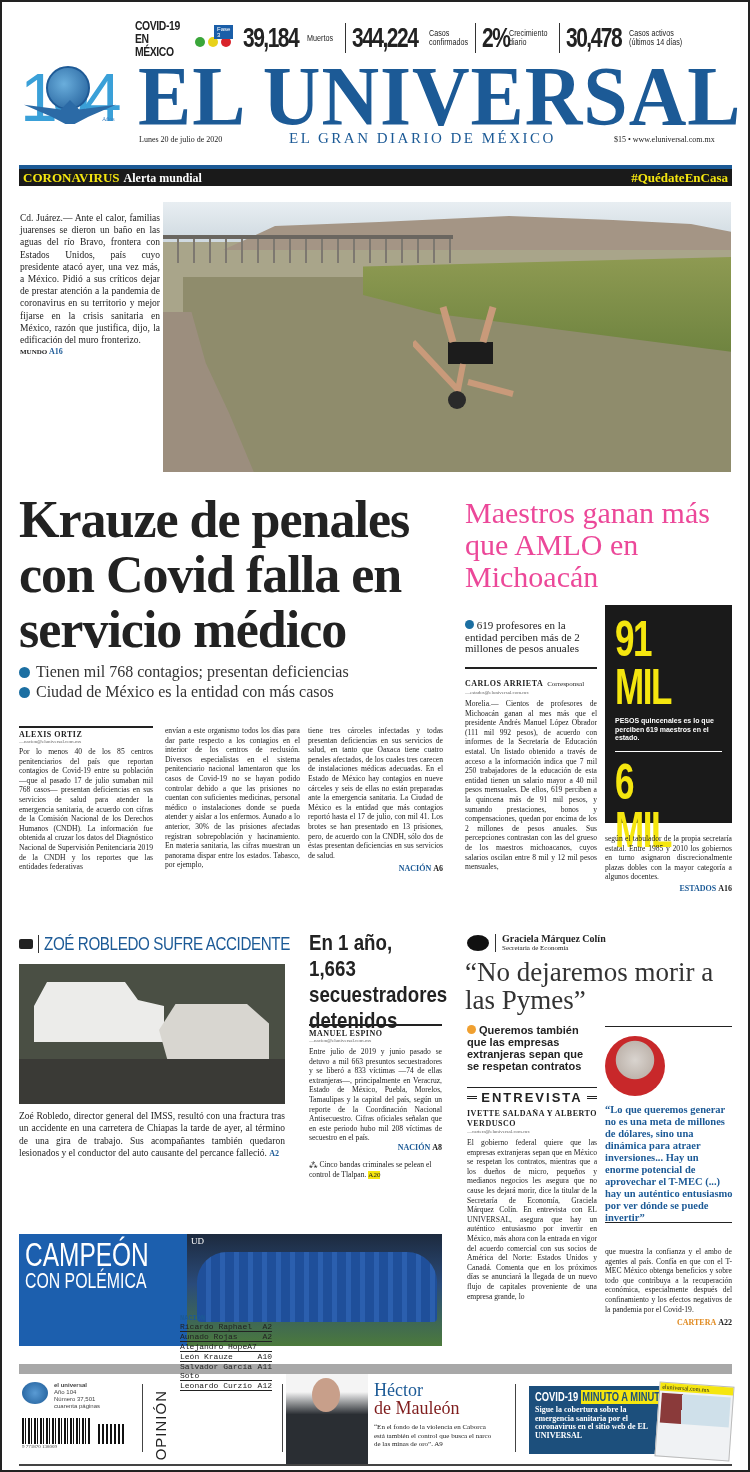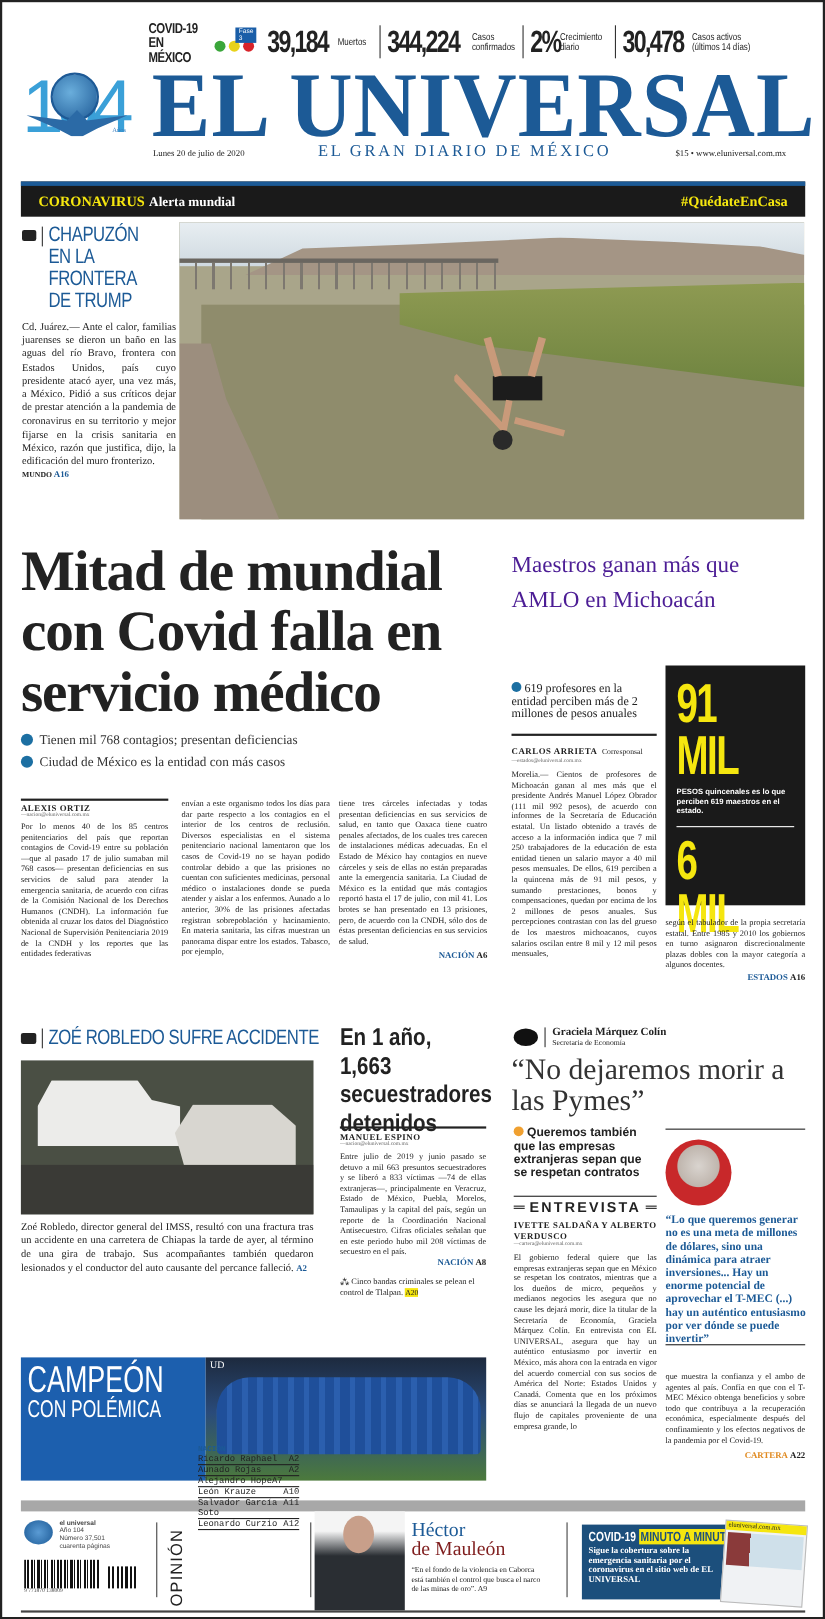--- a/index.html
+++ b/index.html
@@ -19,45 +19,45 @@
 .logo104{top:60px;left:18px;width:110px;height:70px}
 .big104{font-family:"Liberation Sans",sans-serif;font-size:68px;color:#3aa0d8;font-weight:300;letter-spacing:-6px;line-height:70px}
 .globe{position:absolute;left:26px;top:4px;width:44px;height:44px;border-radius:50%;background:radial-gradient(circle at 40% 40%,#6aaedc,#1e5a96);border:2px solid #1e5a96}
 .eagle{position:absolute;left:4px;top:38px;width:92px;height:24px;background:#2b6aa6;clip-path:polygon(0 20%,40% 40%,50% 0,60% 40%,100% 20%,70% 70%,55% 100%,45% 100%,30% 70%)}
 .anios{position:absolute;left:82px;top:54px;font-size:6px;color:#3a7fc0}
 .title{top:55px;left:136px;font-size:84px;font-weight:bold;color:#1c5a96;letter-spacing:1px;line-height:80px;white-space:nowrap;transform:scaleX(0.95);transform-origin:left}
 .sub{top:128px;left:287px;font-size:15px;color:#1c5a96;letter-spacing:2.5px}
 .date{top:133px;left:137px;font-size:8px}
 .price{top:133px;left:612px;font-size:8px}
 
-.banner{top:163px;left:17px;width:713px;height:32px;background:#1a1a1a;border-top:4px solid #1c5a96;display:flex;align-items:center;justify-content:space-between;padding:0 16px;font-weight:bold;font-size:13px}
+.banner{top:163px;left:17px;width:713px;height:21px;background:#1a1a1a;border-top:4px solid #1c5a96;display:flex;align-items:center;justify-content:space-between;padding:0 4px;font-weight:bold;font-size:13px}
 .banner .y{color:#f5e60f}
 .banner .w{color:#fff;font-size:12px;margin-left:4px}
 
 .cam-icon{width:14px;height:10px;background:#222;border-radius:2px;display:inline-block;position:relative}
 .kicker{font-family:"Liberation Sans",sans-serif;color:#1c5a96;font-size:19px;line-height:20px;transform:scaleX(0.8);transform-origin:left;letter-spacing:-0.5px}
 .body-s{font-size:9.5px;line-height:12.2px;text-align:justify}
 .photo1{top:200px;left:161px;width:568px;height:270px;overflow:hidden;background:#a9a58a}
 .sky{position:absolute;left:0;top:0;width:100%;height:40px;background:linear-gradient(#e8eef2,#cfd9e0)}
 .mtn{position:absolute;left:60px;top:8px;width:520px;height:40px;background:#a49585;clip-path:polygon(0 100%,10% 40%,30% 30%,55% 15%,75% 25%,90% 35%,100% 60%,100% 100%)}
 .bridge{position:absolute;left:0;top:33px;width:290px;height:28px;border-top:4px solid #6a6660;background:repeating-linear-gradient(90deg,transparent 0 14px,#7d7870 14px 16px)}
 .reeds{position:absolute;left:200px;top:55px;width:370px;height:95px;background:linear-gradient(#8e9a52,#6f8440);clip-path:polygon(0 10%,100% 0,100% 100%,60% 80%,20% 60%,0 40%)}
 .water{position:absolute;left:20px;top:75px;width:560px;height:200px;background:#8f8c6c}
 .rock{position:absolute;left:0;top:110px;width:95px;height:170px;background:#9c8e7e;clip-path:polygon(0 0,30% 0,45% 30%,70% 60%,100% 100%,0 100%)}
 .diver{position:absolute;left:250px;top:100px;width:120px;height:110px}
 
 .h1{top:490px;left:17px;font-size:52px;font-weight:bold;line-height:55px;letter-spacing:-1px;width:440px}
-.bul{display:flex;align-items:center;font-size:12px;line-height:20px;color:#333}
+.bul{display:flex;align-items:center;font-size:16px;line-height:20px;color:#333}
 .bul::before{content:"";width:11px;height:11px;border-radius:50%;background:#1c6fa2;margin-right:6px;flex-shrink:0}
 .byline{font-size:8px;font-weight:bold;letter-spacing:0.5px}
 .email{font-size:5px;color:#666}
 .rule{border-top:2px solid #222}
 .sec{font-size:8px;font-weight:bold;color:#1c5a96}
 
-.h2{top:495px;left:463px;font-size:21px;line-height:32px;width:270px;color:#4c1d95}
+.h2{top:495px;left:463px;font-size:30px;line-height:32px;width:270px;color:#ec4899}
 .blk{top:603px;left:603px;width:127px;height:218px;background:#1a1a1a;padding:10px}
 .yel{color:#f5e60f;font-family:"Liberation Sans",sans-serif;font-weight:bold;font-size:50px;line-height:48px;transform:scaleX(0.7);transform-origin:left;letter-spacing:-2px}
 .blk-t{color:#fff;font-size:7px;line-height:8.5px;font-family:"Liberation Sans",sans-serif;font-weight:bold}
 
 .photo2{top:962px;left:17px;width:266px;height:140px;overflow:hidden;background:#4a4f44}
 
 .camp{top:1232px;left:17px;width:423px;height:112px;display:flex}
 .camp-l{width:168px;background:#1c5fae;color:#fff;padding:4px 6px}
 .camp-r{flex:1;background:linear-gradient(180deg,#1d2a3e 0%,#2a4b7a 45%,#4c7a3c 100%);position:relative;overflow:hidden}
 
@@ -106,44 +106,39 @@
 <div class="abs date">Lunes 20 de julio de 2020</div>
 <div class="abs sub">EL GRAN DIARIO DE MÉXICO</div>
 <div class="abs price">$15 • www.eluniversal.com.mx</div>
 
 <div class="abs banner">
   <div><span class="y">CORONAVIRUS</span><span class="w">Alerta mundial</span></div>
   <span class="y">#QuédateEnCasa</span>
 </div>
 
 <div class="abs" style="top:202px;left:18px;width:140px">
-  <div style="display:flex;align-items:flex-start">
-    <span class="cam-icon" style="margin-top:5px"></span>
-    <span style="border-left:1px solid #333;height:18px;margin:2px 5px 0 5px"></span>
-    <div class="kicker" style="width:120px">CHAPUZÓN EN LA FRONTERA DE TRUMP</div>
-  </div>
   <p class="body-s" style="margin-top:8px">Cd. Juárez.— Ante el calor, familias juarenses se dieron un baño en las aguas del río Bravo, frontera con Estados Unidos, país cuyo presidente atacó ayer, una vez más, a México. Pidió a sus críticos dejar de prestar atención a la pandemia de coronavirus en su territorio y mejor fijarse en la crisis sanitaria en México, razón que justifica, dijo, la edificación del muro fronterizo.</p>
   <div style="font-size:7px;margin-top:1px"><b>MUNDO</b> <span class="sec">A16</span></div>
 </div>
 <div class="abs photo1">
   <div class="sky"></div>
     <div class="mtn"></div>
     <div class="bridge"></div>
   <div class="water"></div>
     <div class="reeds"></div>
     <div class="rock"></div>
   <svg class="diver" viewBox="0 0 120 110">
     <rect x="35" y="40" width="45" height="22" fill="#1c1c1c"></rect>
     <path d="M40 40 L30 5 M70 40 L80 5" stroke="#c99a7a" stroke-width="7"></path>
     <path d="M50 62 L45 88 L0 40 M55 80 L100 92" stroke="#c99a7a" stroke-width="6" fill="none"></path>
     <circle cx="44" cy="98" r="9" fill="#2a2a2a"></circle>
   </svg>
 </div>
 
-<div class="abs h1">Mitad de mundial con Covid falla en servicio médico</div>
+<div class="abs h1">Krauze de penales con Covid falla en servicio médico</div>
 <div class="abs" style="top:660px;left:17px;width:440px">
   <div class="bul">Tienen mil 768 contagios; presentan deficiencias</div>
   <div class="bul">Ciudad de México es la entidad con más casos</div>
 </div>
 <div class="abs" style="top:724px;left:17px;width:134px">
   <div class="rule" style="margin-bottom:2px"></div>
   <div class="byline">ALEXIS ORTIZ</div>
   <div class="email">—nacion@eluniversal.com.mx</div>
   <p class="body-s" style="font-size:7.6px;line-height:9.6px;margin-top:3px">Por lo menos 40 de los 85 centros penitenciarios del país que reportan contagios de Covid-19 entre su población —que al pasado 17 de julio sumaban mil 768 casos— presentan deficiencias en sus servicios de salud para atender la emergencia sanitaria, de acuerdo con cifras de la Comisión Nacional de los Derechos Humanos (CNDH). La información fue obtenida al cruzar los datos del Diagnóstico Nacional de Supervisión Penitenciaria 2019 de la CNDH y los reportes que las entidades federativas</p>
 </div>

